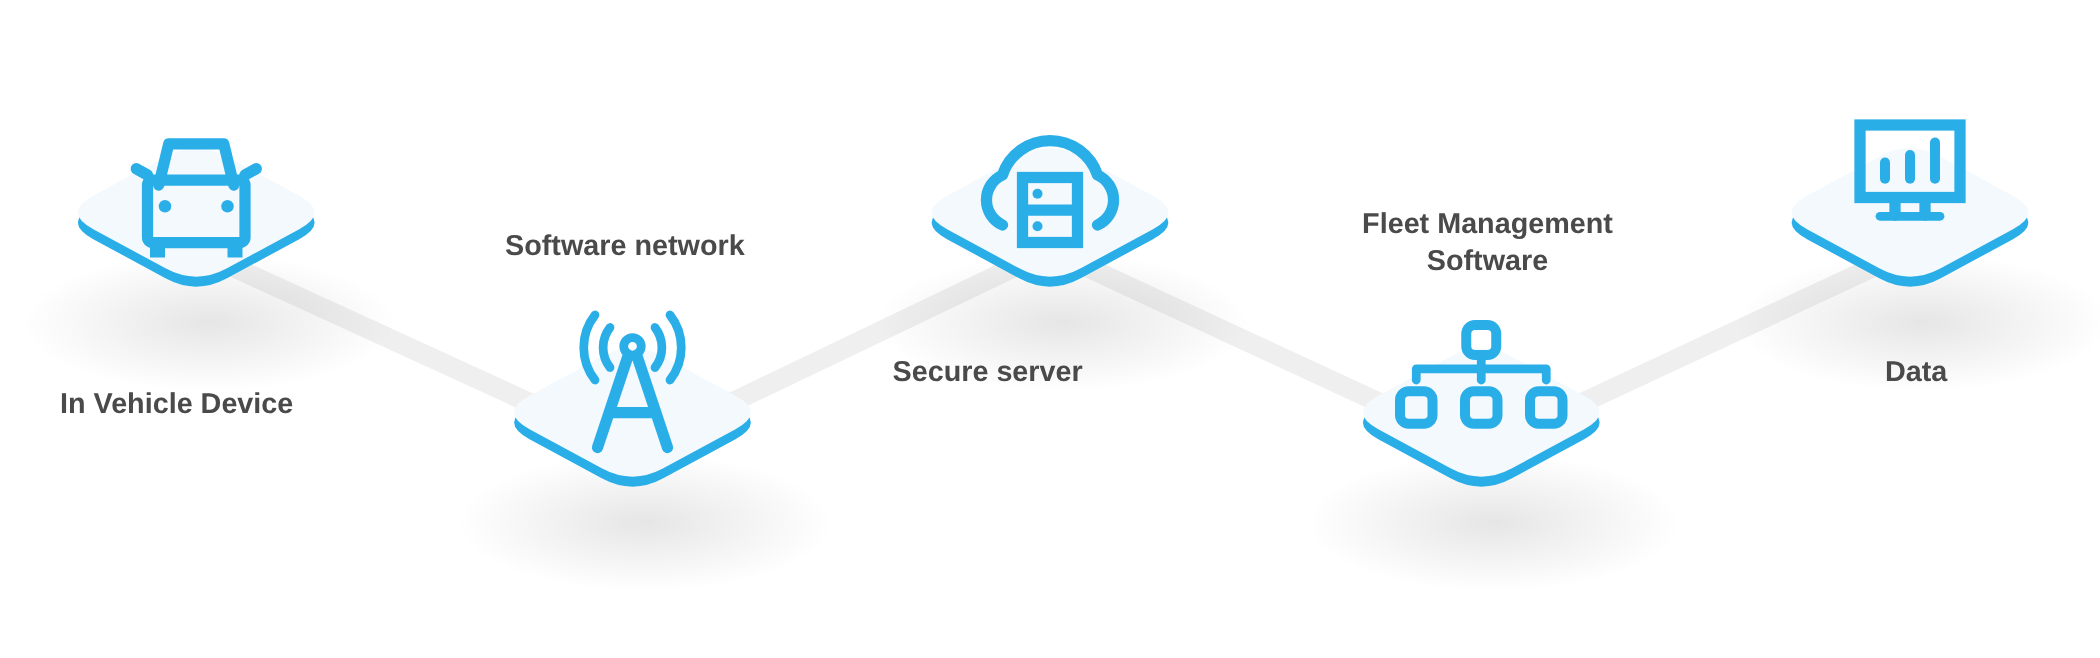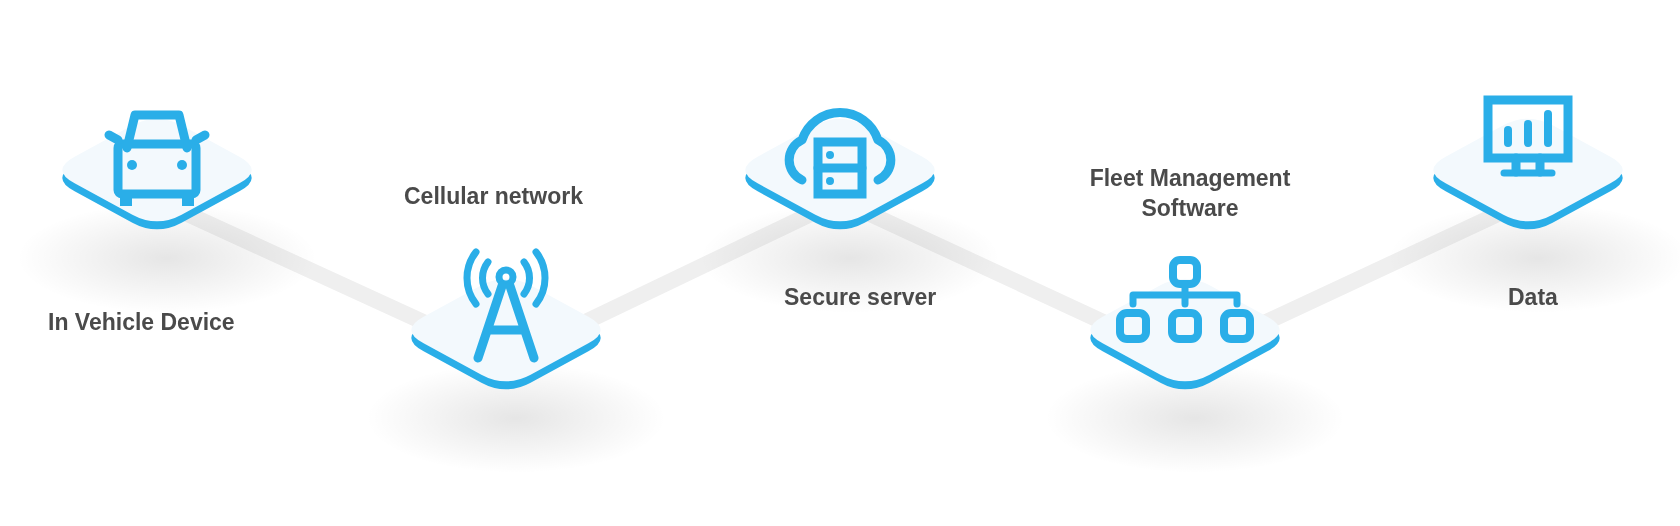--- a/index.html
+++ b/index.html
@@ -85,23 +85,23 @@
           <line x1="0" y1="-46" x2="0" y2="-27" stroke-width="8"></line>
           <line x1="20" y1="-56" x2="20" y2="-27" stroke-width="8"></line>
         </g>
       </g>
   </svg>
 
   <div class="label" style="left:48px; top:282px;margin-top:25px;">
     <span>In Vehicle Device</span>
   </div>
   <div class="label" style="left:404px; top:181px;">
-    <span>Cellular network</span>
+    <span>Software network</span>
   </div>
-  <div class="label" style="left:784px; top:282px;">
+  <div class="label" style="left:714px; top:282px;">
     <span>Secure server</span>
   </div>
   <div class="label" style="left:1075px; top:163px; width:230px;">
     <div>Fleet Management</div>
     <div>Software</div>
   </div>
   <div class="label" style="left:1508px; top:282px;">
     <span>Data</span>
   </div>
 </div>

